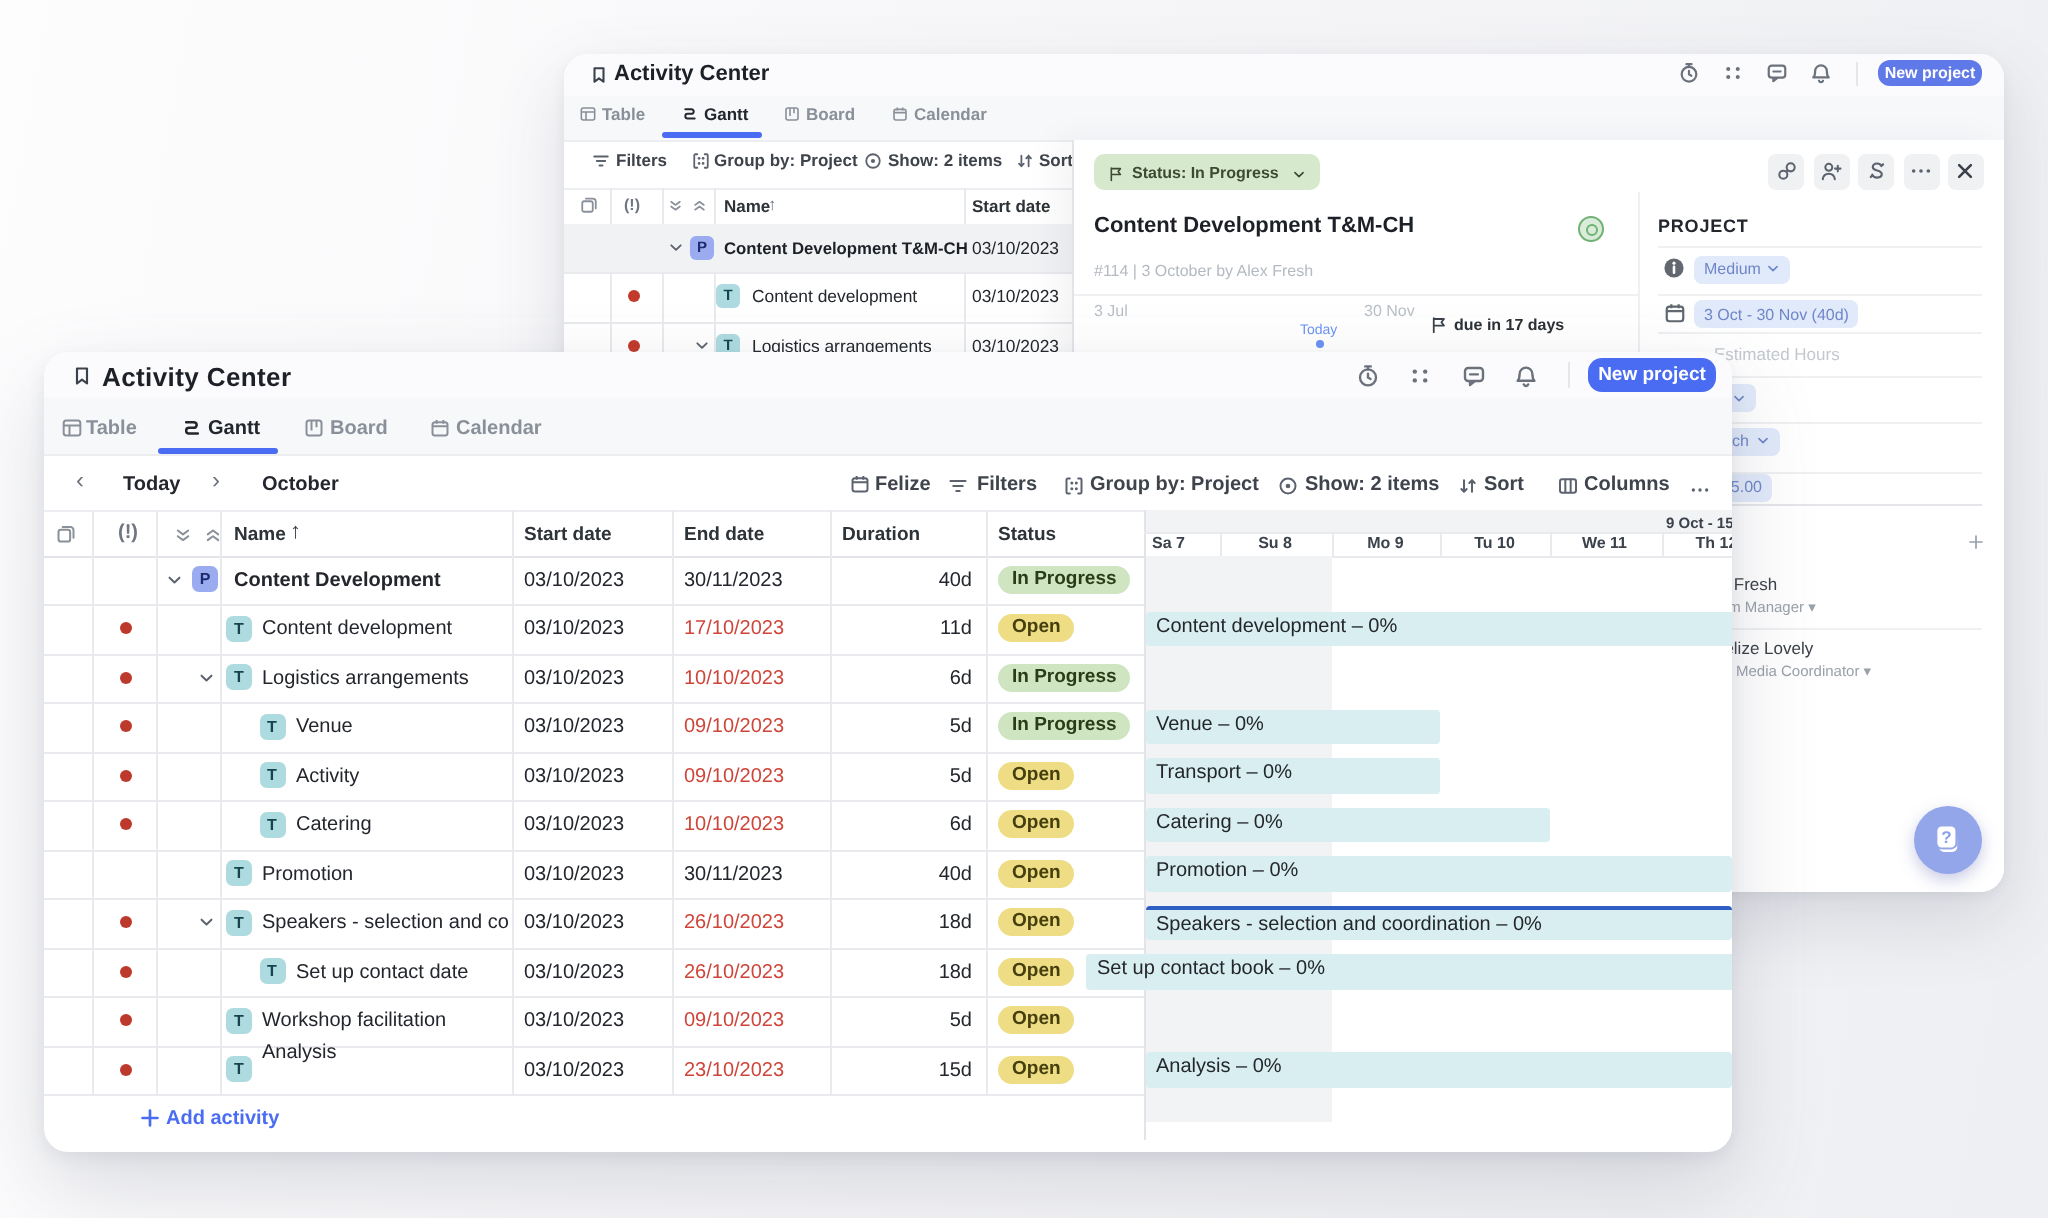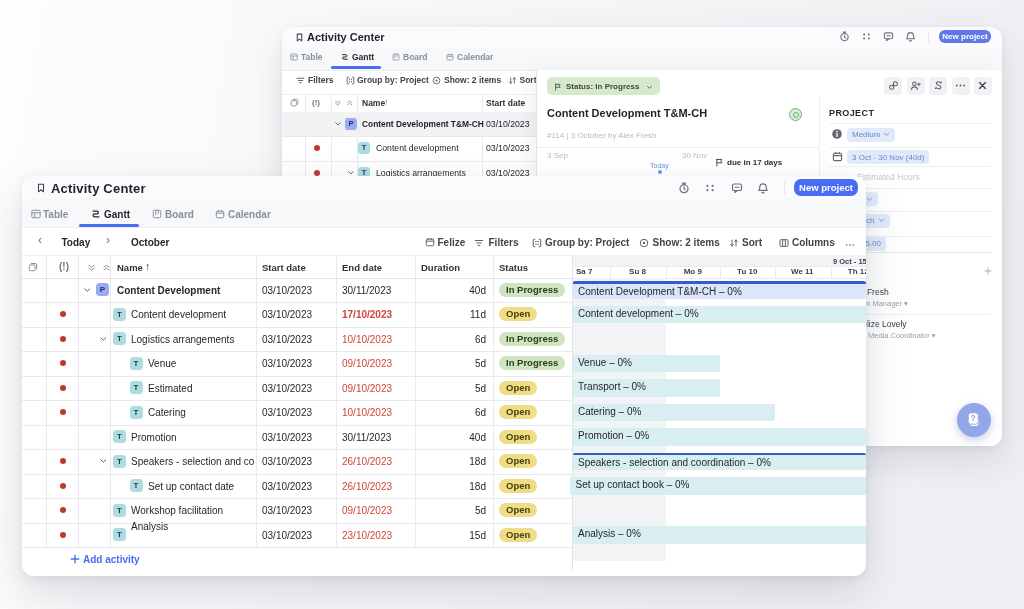--- a/index.html
+++ b/index.html
@@ -198,21 +198,21 @@
 <div class="abs" style="left:436.5px;top:6.5px;width:18px;height:18px;background:#f0f1f3;border-radius:4px;display:flex;align-items:center;justify-content:center">
         <svg width="11" height="11" viewBox="0 0 12 12" fill="none">
           <path d="M2.8 2.8l6.4 6.4M9.2 2.8L2.8 9.2" stroke="#3c424b" stroke-width="1.4" stroke-linecap="round"></path>
         </svg>
       </div>
 <div class="abs" style="left:10px;top:37px;font-size:11px;color:#1d2127;font-weight:700;white-space:nowrap;">Content Development T&amp;M-CH</div>
 <div class="abs" style="left:252px;top:38px;width:13px;height:13px;border-radius:50%;border:1.5px solid #6fb273;background:#d9ecd9"></div>
 <div class="abs" style="left:255.5px;top:41.5px;width:6px;height:6px;border-radius:50%;border:1.2px solid #6fb273"></div>
 <div class="abs" style="left:10px;top:61px;font-size:8px;color:#b4bac2;font-weight:400;white-space:nowrap;">#114 | 3 October by Alex Fresh</div>
 <div class="abs" style="left:0px;top:76.5px;width:282px;height:1px;background:#eef0f2"></div>
-<div class="abs" style="left:10px;top:81px;font-size:8px;color:#b9bfc7;font-weight:400;white-space:nowrap;">3 Sep</div>
+<div class="abs" style="left:10px;top:81px;font-size:8px;color:#b9bfc7;font-weight:400;white-space:nowrap;">3 Jul</div>
 <div class="abs" style="left:145px;top:81px;font-size:8px;color:#b9bfc7;font-weight:400;white-space:nowrap;">30 Nov</div>
 <div class="abs" style="left:113px;top:92px;font-size:7px;color:#6b93f2;font-weight:400;white-space:nowrap;">Today</div>
 <div class="abs" style="left:121px;top:100px;width:4px;height:4px;border-radius:50%;background:#6b93f2"></div>
 <div class="abs" style="left:178px;top:87.5px">
         <svg width="9" height="9" viewBox="0 0 12 12" fill="none">
           <path d="M2.5 1.5v9.3M2.5 2h6.8L7.6 4.2l1.7 2.2H2.5" stroke="#3c424b" stroke-width="1.2" stroke-linejoin="round" stroke-linecap="round"></path>
         </svg>
       </div>
 <div class="abs" style="left:190px;top:87.5px;font-size:8px;color:#2b3036;font-weight:700;white-space:nowrap;">due in 17 days</div>
 <div class="abs" style="left:282px;top:26px;width:1px;height:310px;background:#eef0f2"></div>
@@ -458,29 +458,26 @@
       <svg width="8.5" height="8.5" viewBox="0 0 12 12" fill="none">
         <path d="M2.5 4l3.5 3.4L9.5 4" stroke="#5c636e" stroke-width="1.4" stroke-linecap="round" stroke-linejoin="round"></path>
       </svg>
     </div>
 <div class="abs" style="left:74px;top:107.0px;width:13px;height:13px;background:#9aabf0;border-radius:3.5px;color:#1c2c6e;font-size:8px;font-weight:700;text-align:center;line-height:13px">P</div>
 <div class="abs" style="left:95px;top:108.5px;width:137px;overflow:hidden;font-size:10px;color:#23272d;white-space:nowrap;font-weight:700;">Content Development</div>
 <div class="abs" style="left:240px;top:108.5px;font-size:10px;color:#23272d;font-weight:400;white-space:nowrap;">03/10/2023</div>
 <div class="abs" style="left:320px;top:108.5px;font-size:10px;color:#23272d;font-weight:400;white-space:nowrap;">30/11/2023</div>
 <div class="abs" style="left:393px;top:108.5px;width:71px;text-align:right;font-size:10px;color:#23272d">40d</div>
 <div class="abs" style="left:477px;top:106.5px;height:14px;padding:0 7px;background:#cfe5c2;border-radius:7px;font-size:9.5px;font-weight:600;color:#2a3c17;line-height:14px">In Progress</div>
-<div class="abs" style="left:550.5px;top:105.0px;width:293.5px;height:17.5px;background:#dce6f8;border-top:3px solid #3a57d6;border-radius:2px">
-      <div style="overflow:hidden;padding-left:5.5px;font-size:10px;color:#23272d;line-height:16px;white-space:nowrap">Content Development T&amp;M-CH – 0%</div>
-    </div>
 <div class="abs" style="left:0px;top:150.5px;width:550px;height:1px;background:#e8eaee"></div>
 <div class="abs" style="left:38px;top:135.0px;width:6px;height:6px;border-radius:50%;background:#bc392b"></div>
 <div class="abs" style="left:91px;top:131.5px;width:13px;height:13px;background:#aedbe0;border-radius:3.5px;color:#14454e;font-size:8px;font-weight:700;text-align:center;line-height:13px">T</div>
 <div class="abs" style="left:109px;top:133.0px;width:123px;overflow:hidden;font-size:10px;color:#23272d;white-space:nowrap;">Content development</div>
 <div class="abs" style="left:240px;top:133.0px;font-size:10px;color:#23272d;font-weight:400;white-space:nowrap;">03/10/2023</div>
-<div class="abs" style="left:320px;top:133.0px;font-size:10px;color:#cf4539;font-weight:700;white-space:nowrap;">17/10/2023</div>
+<div class="abs" style="left:320px;top:133.0px;font-size:10px;color:#cf4539;font-weight:400;white-space:nowrap;">17/10/2023</div>
 <div class="abs" style="left:393px;top:133.0px;width:71px;text-align:right;font-size:10px;color:#23272d">11d</div>
 <div class="abs" style="left:477px;top:131.0px;height:14px;padding:0 7px;background:#eedd84;border-radius:7px;font-size:9.5px;font-weight:600;color:#46400f;line-height:14px">Open</div>
 <div class="abs" style="left:550.5px;top:129.5px;width:321px;height:17.5px;background:#d9eef1;border-radius:2px">
       <div style="overflow:hidden;padding-left:5.5px;font-size:10px;color:#23272d;line-height:16px;white-space:nowrap">Content development – 0%</div>
     </div>
 <div class="abs" style="left:0px;top:175.0px;width:550px;height:1px;background:#e8eaee"></div>
 <div class="abs" style="left:38px;top:159.5px;width:6px;height:6px;border-radius:50%;background:#bc392b"></div>
 <div class="abs" style="left:77px;top:158.5px">
       <svg width="8.5" height="8.5" viewBox="0 0 12 12" fill="none">
         <path d="M2.5 4l3.5 3.4L9.5 4" stroke="#5c636e" stroke-width="1.4" stroke-linecap="round" stroke-linejoin="round"></path>
@@ -499,21 +496,21 @@
 <div class="abs" style="left:240px;top:182.0px;font-size:10px;color:#23272d;font-weight:400;white-space:nowrap;">03/10/2023</div>
 <div class="abs" style="left:320px;top:182.0px;font-size:10px;color:#cf4539;font-weight:400;white-space:nowrap;">09/10/2023</div>
 <div class="abs" style="left:393px;top:182.0px;width:71px;text-align:right;font-size:10px;color:#23272d">5d</div>
 <div class="abs" style="left:477px;top:180.0px;height:14px;padding:0 7px;background:#cfe5c2;border-radius:7px;font-size:9.5px;font-weight:600;color:#2a3c17;line-height:14px">In Progress</div>
 <div class="abs" style="left:550.5px;top:178.5px;width:147.5px;height:17.5px;background:#d9eef1;border-radius:2px">
       <div style="overflow:hidden;padding-left:5.5px;font-size:10px;color:#23272d;line-height:16px;white-space:nowrap">Venue – 0%</div>
     </div>
 <div class="abs" style="left:0px;top:224.0px;width:550px;height:1px;background:#e8eaee"></div>
 <div class="abs" style="left:38px;top:208.5px;width:6px;height:6px;border-radius:50%;background:#bc392b"></div>
 <div class="abs" style="left:107.5px;top:205.0px;width:13px;height:13px;background:#aedbe0;border-radius:3.5px;color:#14454e;font-size:8px;font-weight:700;text-align:center;line-height:13px">T</div>
-<div class="abs" style="left:126px;top:206.5px;width:106px;overflow:hidden;font-size:10px;color:#23272d;white-space:nowrap;">Estimated</div>
+<div class="abs" style="left:126px;top:206.5px;width:106px;overflow:hidden;font-size:10px;color:#23272d;white-space:nowrap;">Activity</div>
 <div class="abs" style="left:240px;top:206.5px;font-size:10px;color:#23272d;font-weight:400;white-space:nowrap;">03/10/2023</div>
 <div class="abs" style="left:320px;top:206.5px;font-size:10px;color:#cf4539;font-weight:400;white-space:nowrap;">09/10/2023</div>
 <div class="abs" style="left:393px;top:206.5px;width:71px;text-align:right;font-size:10px;color:#23272d">5d</div>
 <div class="abs" style="left:477px;top:204.5px;height:14px;padding:0 7px;background:#eedd84;border-radius:7px;font-size:9.5px;font-weight:600;color:#46400f;line-height:14px">Open</div>
 <div class="abs" style="left:550.5px;top:203.0px;width:147.5px;height:17.5px;background:#d9eef1;border-radius:2px">
       <div style="overflow:hidden;padding-left:5.5px;font-size:10px;color:#23272d;line-height:16px;white-space:nowrap">Transport – 0%</div>
     </div>
 <div class="abs" style="left:0px;top:248.5px;width:550px;height:1px;background:#e8eaee"></div>
 <div class="abs" style="left:38px;top:233.0px;width:6px;height:6px;border-radius:50%;background:#bc392b"></div>
 <div class="abs" style="left:107.5px;top:229.5px;width:13px;height:13px;background:#aedbe0;border-radius:3.5px;color:#14454e;font-size:8px;font-weight:700;text-align:center;line-height:13px">T</div>
@@ -552,21 +549,21 @@
       <div style="overflow:hidden;padding-left:5.5px;font-size:10px;color:#23272d;line-height:16px;white-space:nowrap">Speakers - selection and coordination – 0%</div>
     </div>
 <div class="abs" style="left:0px;top:322.0px;width:550px;height:1px;background:#e8eaee"></div>
 <div class="abs" style="left:38px;top:306.5px;width:6px;height:6px;border-radius:50%;background:#bc392b"></div>
 <div class="abs" style="left:107.5px;top:303.0px;width:13px;height:13px;background:#aedbe0;border-radius:3.5px;color:#14454e;font-size:8px;font-weight:700;text-align:center;line-height:13px">T</div>
 <div class="abs" style="left:126px;top:304.5px;width:106px;overflow:hidden;font-size:10px;color:#23272d;white-space:nowrap;">Set up contact date</div>
 <div class="abs" style="left:240px;top:304.5px;font-size:10px;color:#23272d;font-weight:400;white-space:nowrap;">03/10/2023</div>
 <div class="abs" style="left:320px;top:304.5px;font-size:10px;color:#cf4539;font-weight:400;white-space:nowrap;">26/10/2023</div>
 <div class="abs" style="left:393px;top:304.5px;width:71px;text-align:right;font-size:10px;color:#23272d">18d</div>
 <div class="abs" style="left:477px;top:302.5px;height:14px;padding:0 7px;background:#eedd84;border-radius:7px;font-size:9.5px;font-weight:600;color:#46400f;line-height:14px">Open</div>
-<div class="abs" style="left:548px;top:301.0px;width:335px;height:17.5px;background:#d9eef1;border-radius:2px">
+<div class="abs" style="left:521px;top:301.0px;width:335px;height:17.5px;background:#d9eef1;border-radius:2px">
       <div style="overflow:hidden;padding-left:5.5px;font-size:10px;color:#23272d;line-height:16px;white-space:nowrap">Set up contact book – 0%</div>
     </div>
 <div class="abs" style="left:0px;top:346.5px;width:550px;height:1px;background:#e8eaee"></div>
 <div class="abs" style="left:38px;top:331.0px;width:6px;height:6px;border-radius:50%;background:#bc392b"></div>
 <div class="abs" style="left:91px;top:327.5px;width:13px;height:13px;background:#aedbe0;border-radius:3.5px;color:#14454e;font-size:8px;font-weight:700;text-align:center;line-height:13px">T</div>
 <div class="abs" style="left:109px;top:329.0px;width:123px;overflow:hidden;font-size:10px;color:#23272d;white-space:nowrap;">Workshop facilitation</div>
 <div class="abs" style="left:240px;top:329.0px;font-size:10px;color:#23272d;font-weight:400;white-space:nowrap;">03/10/2023</div>
 <div class="abs" style="left:320px;top:329.0px;font-size:10px;color:#cf4539;font-weight:400;white-space:nowrap;">09/10/2023</div>
 <div class="abs" style="left:393px;top:329.0px;width:71px;text-align:right;font-size:10px;color:#23272d">5d</div>
 <div class="abs" style="left:477px;top:327.0px;height:14px;padding:0 7px;background:#eedd84;border-radius:7px;font-size:9.5px;font-weight:600;color:#46400f;line-height:14px">Open</div>

